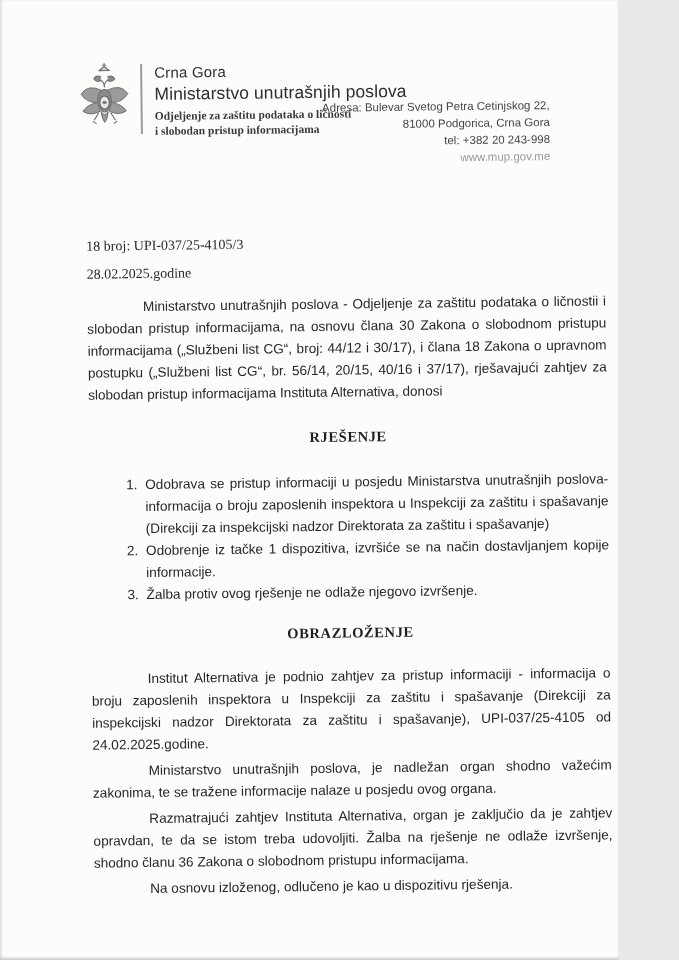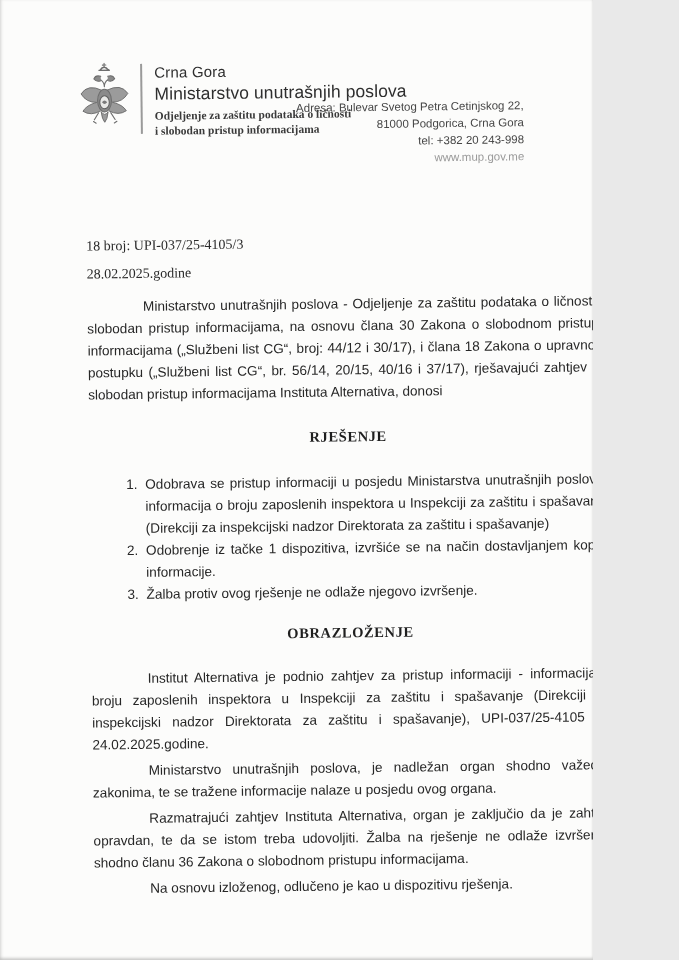--- a/index.html
+++ b/index.html
@@ -8,20 +8,21 @@
     background:#e9e9e9;
     font-family:"Liberation Sans",sans-serif;
     overflow:hidden;
   }
   .page{
     position:relative;
     width:593px;height:960px;
     background:#fcfcfb;
     overflow:hidden;
     box-shadow:inset 0 -2px 3px rgba(0,0,0,.18), inset 2px 0 3px rgba(0,0,0,.06);
+    padding-left:26px;
   }
   .scan-rotate{
     position:absolute;inset:0;
     transform:rotate(-0.7deg);
     transform-origin:50% 40%;
     color:#262626;
   }
   
   .letterhead{
     position:absolute;top:60px;left:82px;

